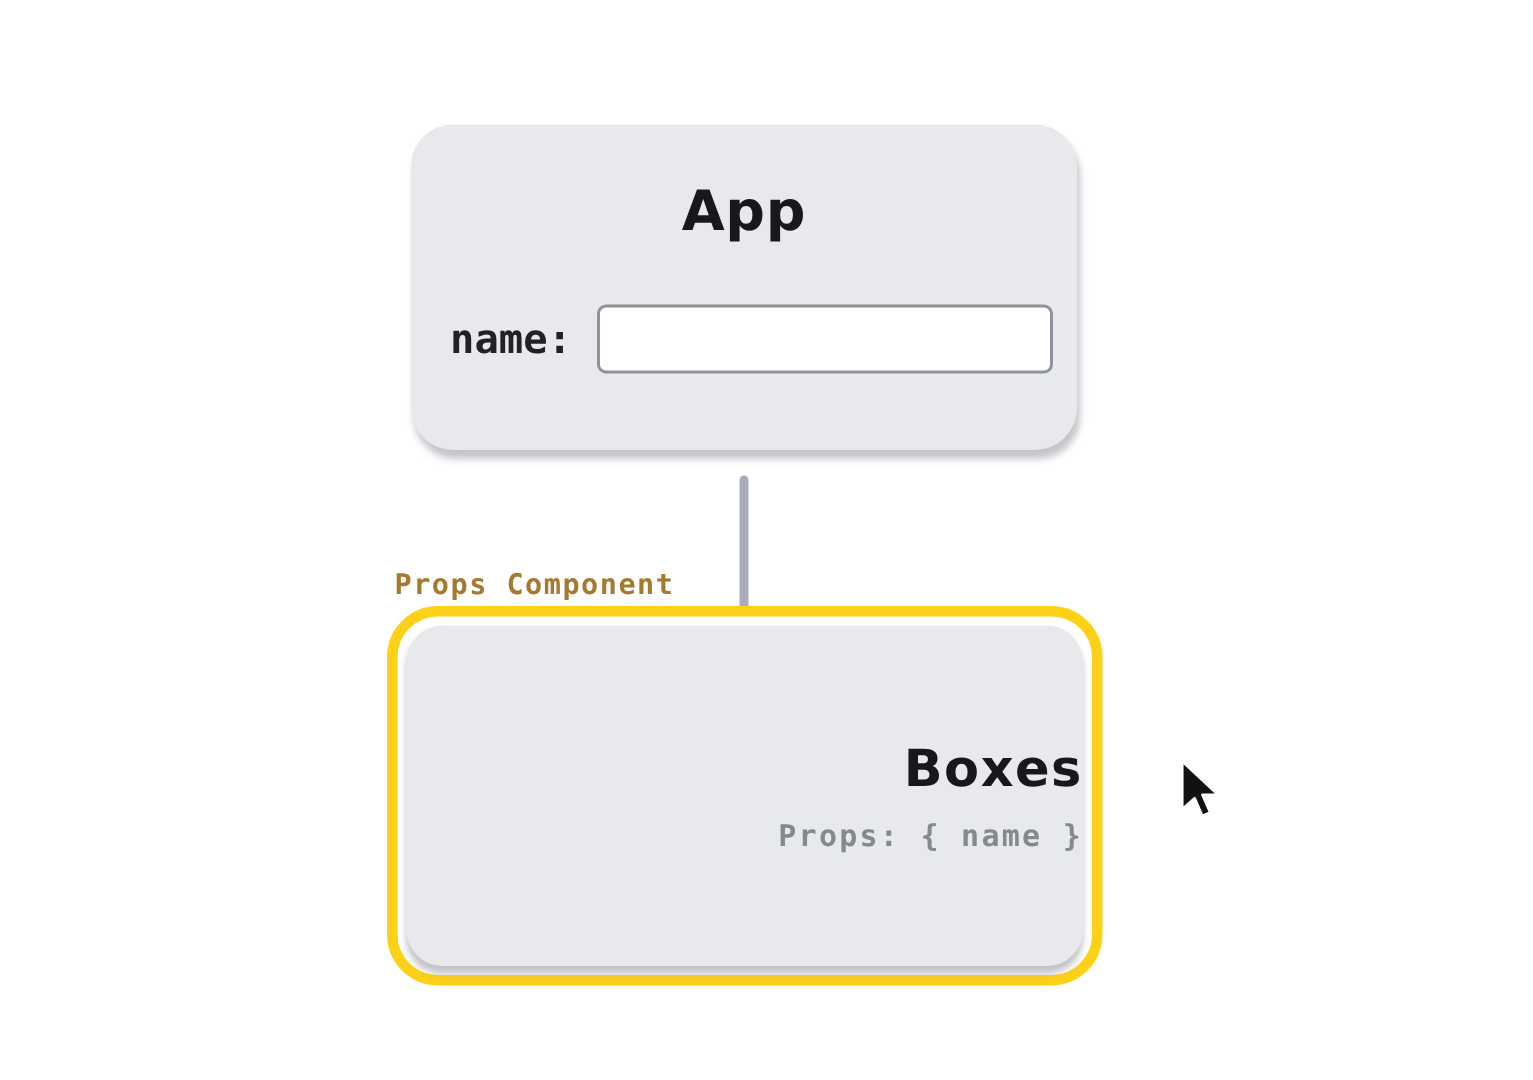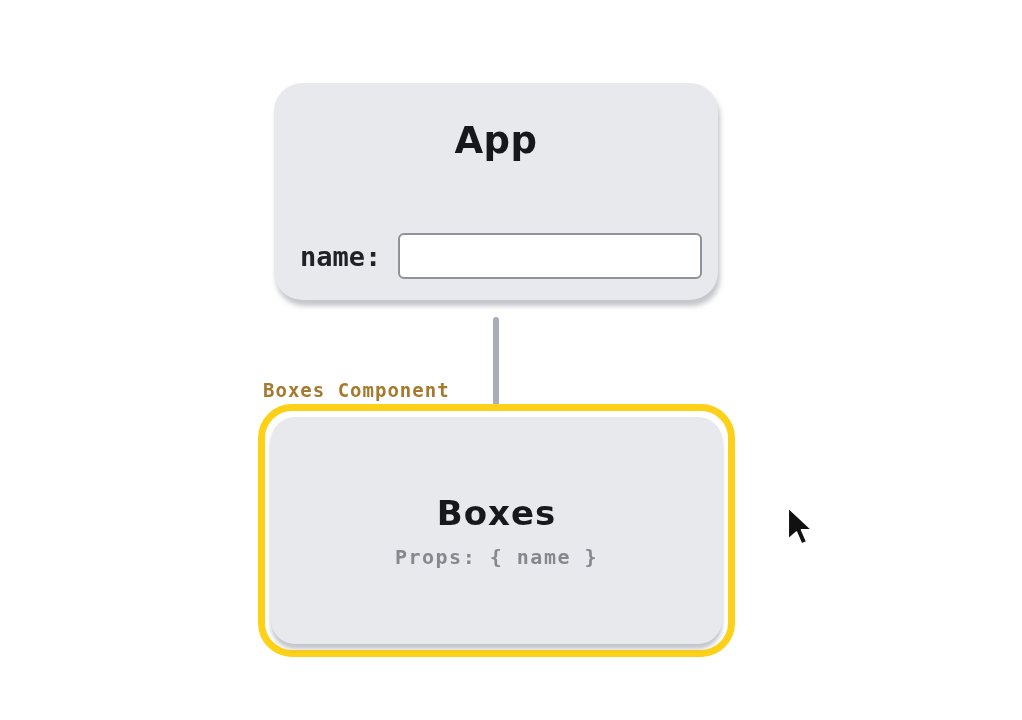--- a/index.html
+++ b/index.html
@@ -35,21 +35,21 @@
     text-align: center;
     font-size: 37px;
     font-weight: bold;
     color: #17181c;
     letter-spacing: 0.5px;
   }
   .name-row {
     position: absolute;
     left: 26px;
     right: 26px;
-    top: 150px;
+    top: 120px;
     display: flex;
     align-items: center;
     justify-content: space-between;
   }
   .name-label {
     font-family: "DejaVu Sans Mono", "Liberation Mono", monospace;
     font-size: 27px;
     font-weight: bold;
     color: #212227;
     margin-right: 17px;
@@ -106,21 +106,21 @@
     background: transparent;
   }
   .boxes-card {
     width: 100%;
     height: 100%;
     background: #e8e9ec;
     border-radius: 24px;
     box-shadow: 0 5px 4px rgba(148, 150, 158, 0.55);
     display: flex;
     flex-direction: column;
-    align-items: center;
+    align-items: flex-end;
     justify-content: center;
     box-sizing: border-box;
   }
   .boxes-title {
     font-size: 34px;
     font-weight: bold;
     color: #17181c;
     letter-spacing: 1px;
     margin-bottom: 12px;
   }
@@ -168,21 +168,21 @@
   <div class="app-card">
     <div class="app-title">App</div>
     <div class="name-row">
       <span class="name-label">name:</span>
       <input class="name-input" type="text" value="" style="">
     </div>
   </div>
 
   <div class="connector"></div>
 
-  <div class="pure-label">Boxes Component</div>
+  <div class="pure-label">Props Component</div>
 
   <div class="boxes-highlight">
     <div class="boxes-card">
       <div class="boxes-title">Boxes</div>
       <div class="boxes-props">Props: { name }</div>
     </div>
   </div>
 
   <svg class="cursor" viewBox="0 0 24 36">
     <path d="M2 1 L2 30.4 L9.6 23.6 L14.4 34.6 L19.2 32.5 L14.4 21.6 L24 21.6 Z" fill="#111111" stroke="#ffffff" stroke-width="1.6" stroke-linejoin="round"></path>

